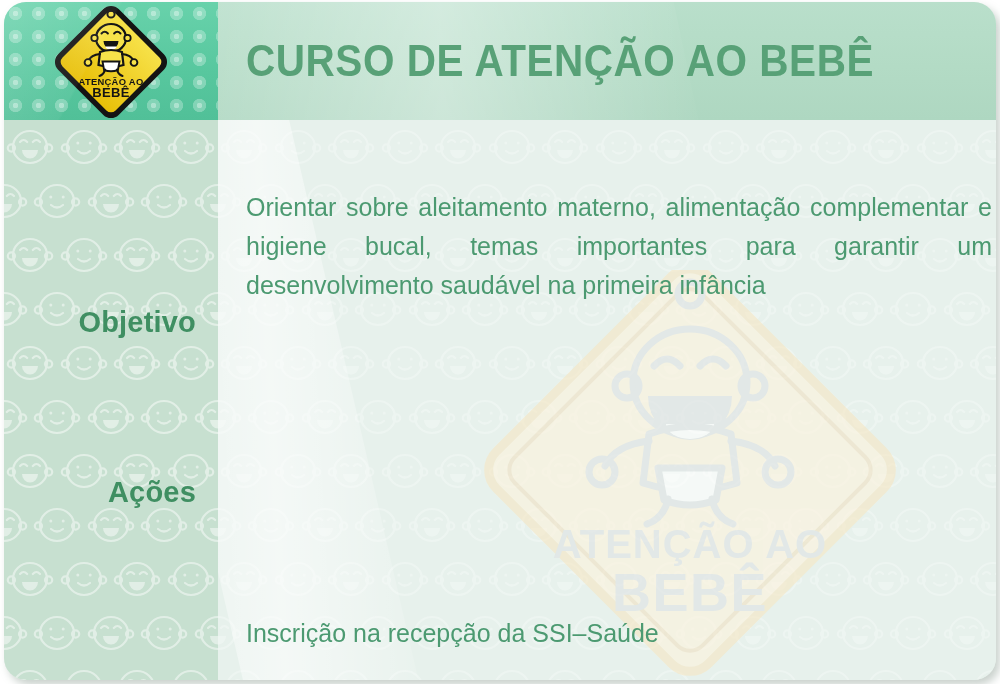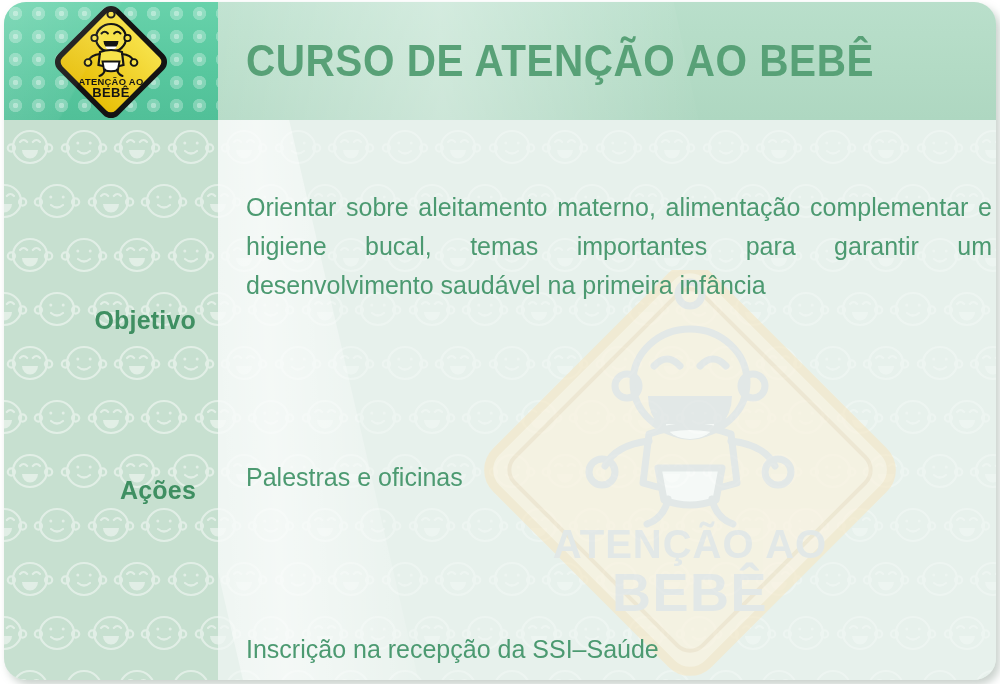--- a/index.html
+++ b/index.html
@@ -133,21 +133,21 @@
     position: absolute;
     left: 0; top: 0;
     width: 100%; height: 100%;
     pointer-events: none;
   }
   .row-label {
     position: absolute;
     right: 22px;
     font-family: "Liberation Sans Narrow", "Liberation Sans", sans-serif;
     font-weight: bold;
-    font-size: 25px;
+    font-size: 29px;
     color: #3f8f62;
     white-space: nowrap;
     text-align: right;
     letter-spacing: 0.2px;
   }
   .row-value {
     position: absolute;
     left: 28px;
     width: 746px;
     font-family: "Liberation Sans Narrow", "Liberation Sans", sans-serif;
@@ -367,20 +367,19 @@
             <path d="M -22 29 q -4 19 -21 25"></path>
             <path d="M 22 29 q 4 19 21 25"></path>
           </g>
           <text x="0" y="88" text-anchor="middle" fill="#dfe3e4" font-family="Liberation Sans, sans-serif" font-weight="bold" font-size="40" letter-spacing="1">ATENÇÃO AO</text>
           <text x="0" y="141" text-anchor="middle" fill="#dfe3e4" font-family="Liberation Sans, sans-serif" font-weight="bold" font-size="54" letter-spacing="1.5">BEBÊ</text>
         </g>
       </svg>
 
       <div class="rowset text-layer">
         <div class="row-value" style="top:68px">Orientar sobre aleitamento materno, alimentação complementar e higiene bucal, temas importantes para garantir um desenvolvimento saudável na primeira infância</div>
-        <div class="row-value nojust" style="top:338px">Palestras e oficinas</div>
-        <div class="row-value nojust" style="top:510px">Inscrição na recepção da SSI–Saúde</div>
+        <div class="row-value nojust" style="top:494px">Inscrição na recepção da SSI–Saúde</div>
 
       </div>
 
     </div>
   </div>
 </div>
 
 </body></html>

